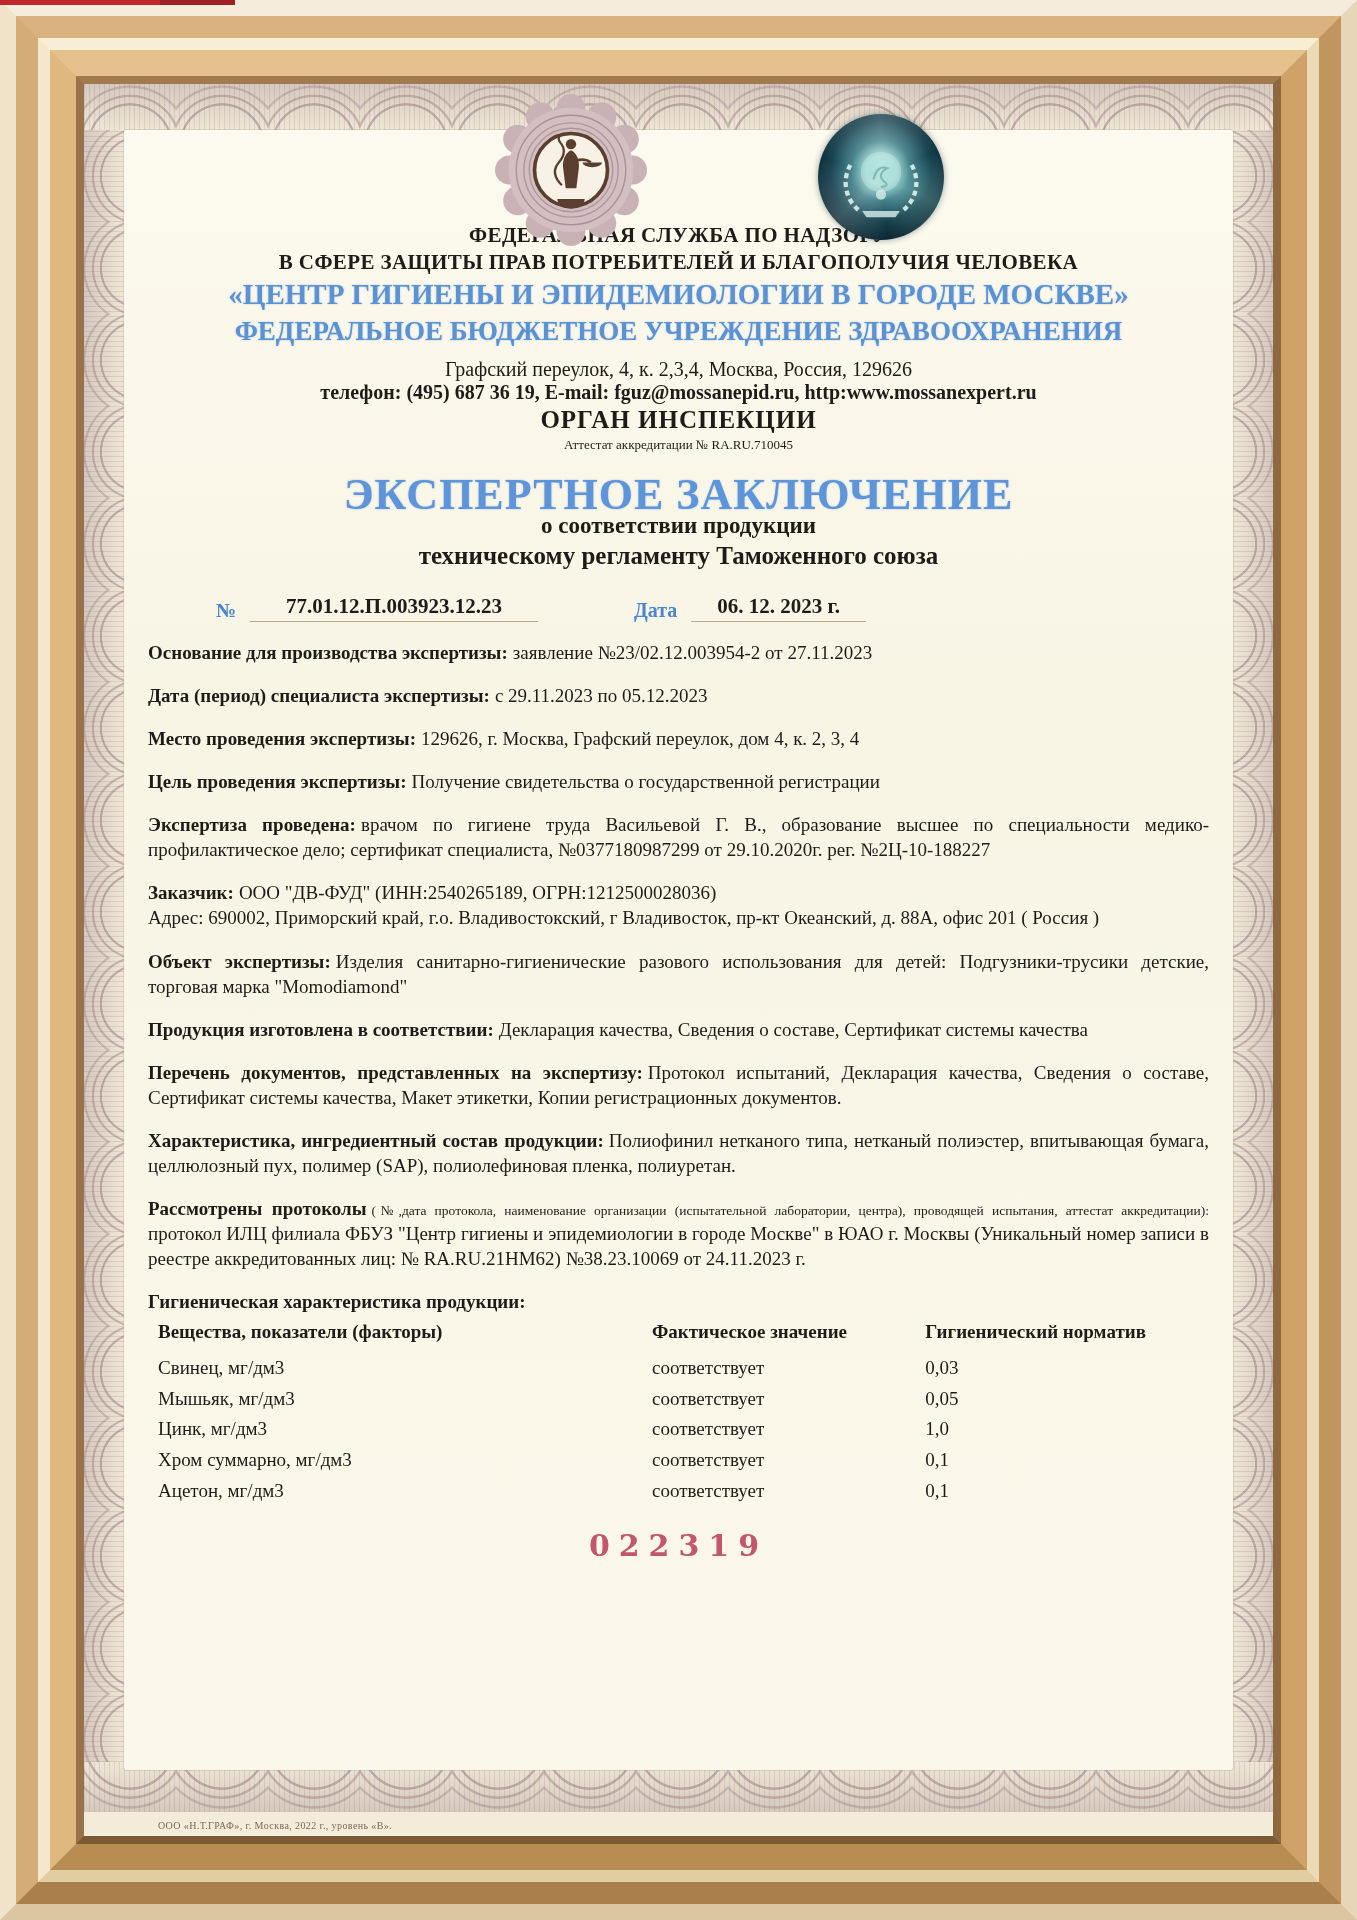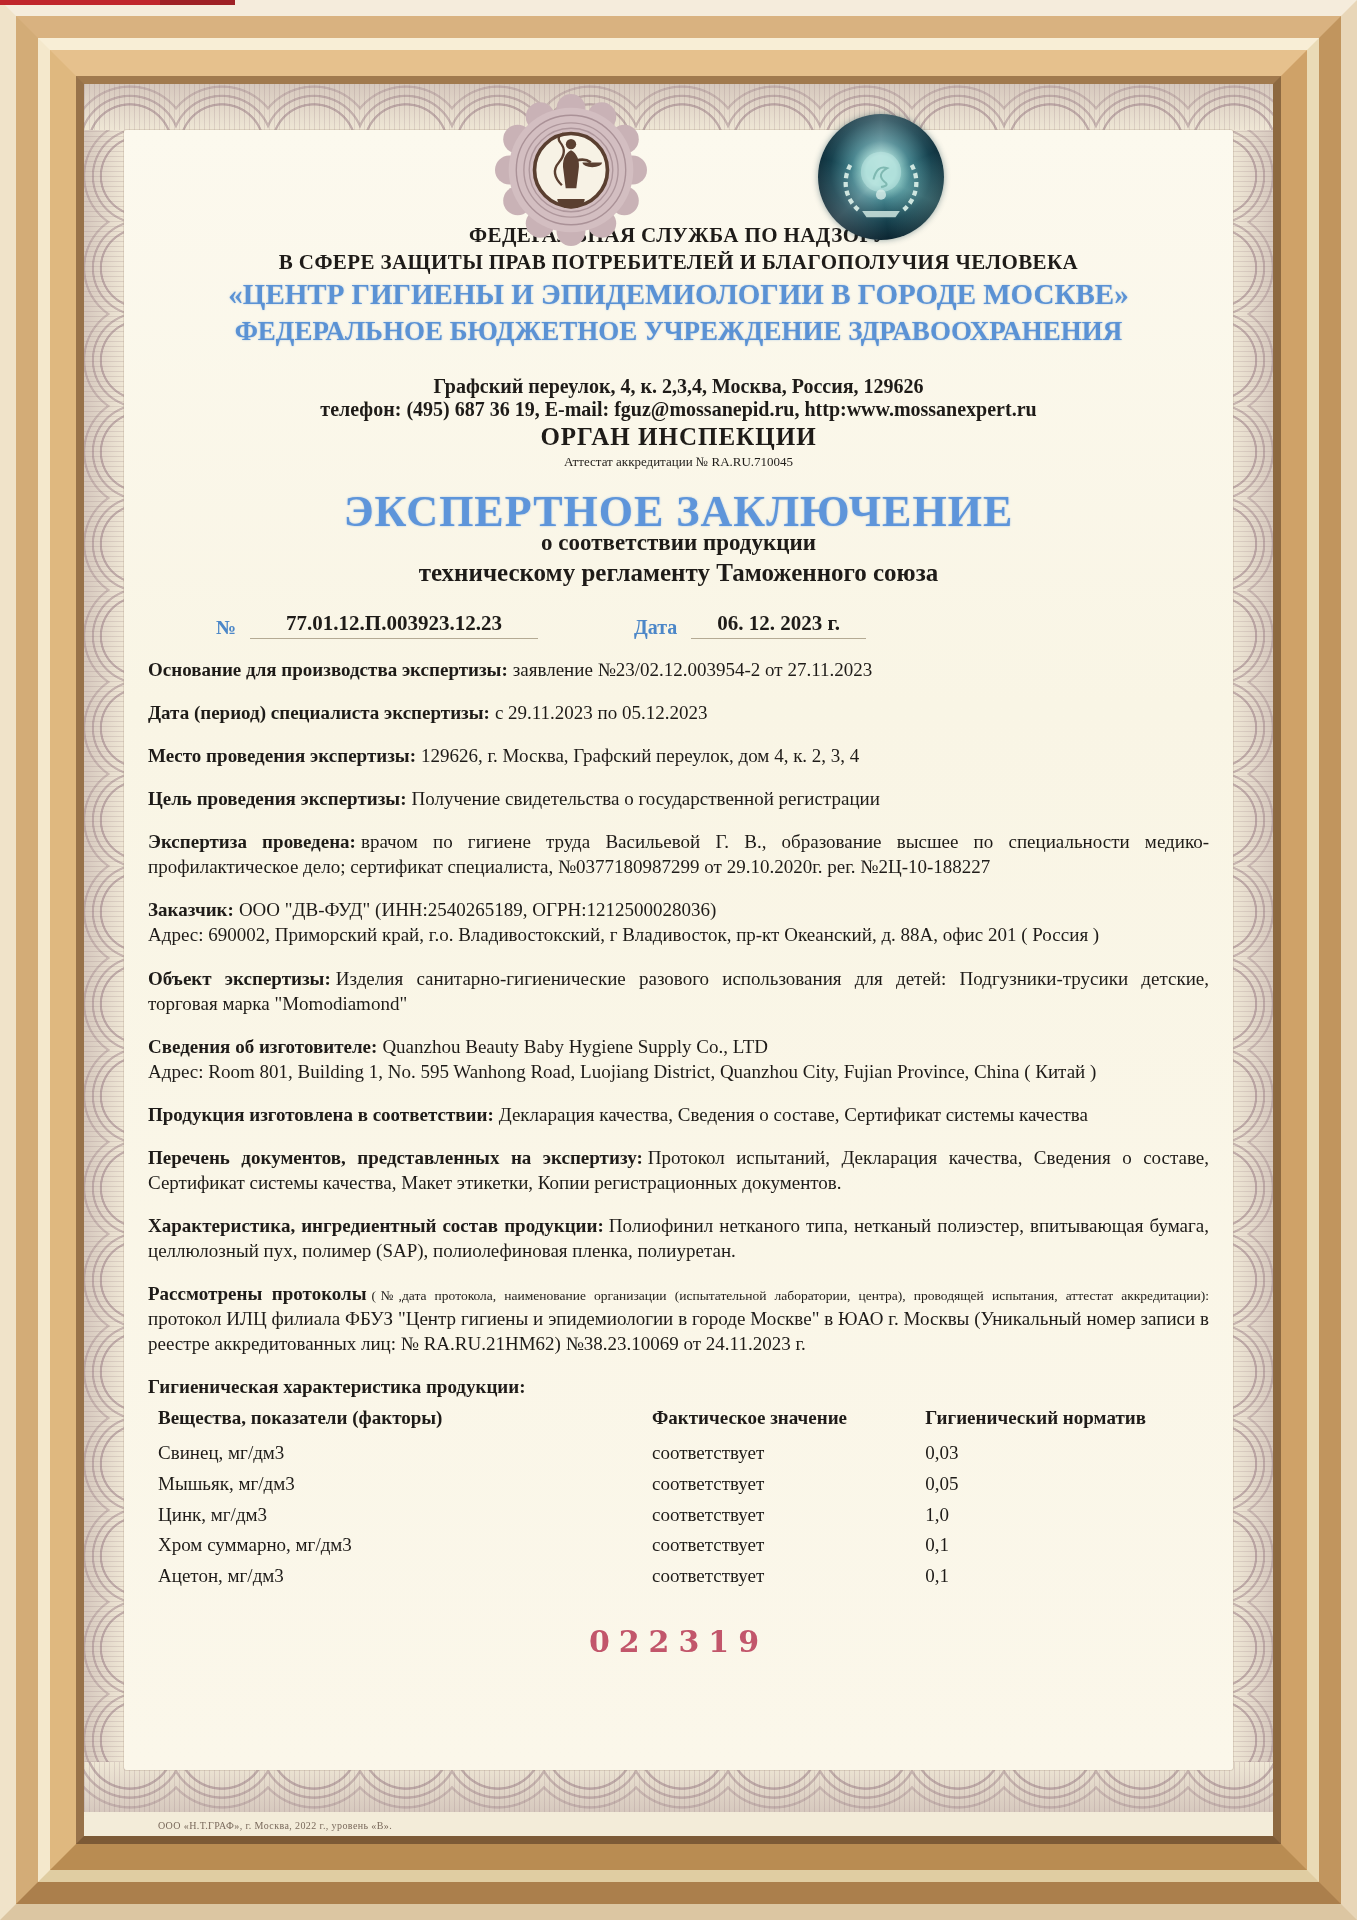--- a/index.html
+++ b/index.html
@@ -55,21 +55,21 @@
   .holo::before{content:"";position:absolute;inset:0;border-radius:50%;
     background:conic-gradient(rgba(255,255,255,.22),rgba(255,255,255,0) 18%,rgba(170,230,220,.25) 32%,rgba(255,255,255,0) 48%,rgba(255,255,255,.18) 63%,rgba(255,255,255,0) 80%,rgba(255,255,255,.22));}
   .holo svg{position:absolute;inset:0;}
 
   
   .hdr{text-align:center;}
   .h1,.h2{font-weight:bold;font-size:21px;letter-spacing:.4px;line-height:1.3;}
   .org{font-weight:bold;color:#5b92d4;text-shadow:0 0 2px rgba(110,160,220,.55);line-height:1.22;}
   .org1{font-size:27px;margin-top:3px;}
   .org2{font-size:29px;}
-  .addr{font-weight:bold;font-size:20px;margin-top:27px;}
+  .addr{font-weight:normal;font-size:20px;margin-top:10px;}
   .contacts{font-weight:bold;font-size:20px;}
   .organ{font-weight:bold;font-size:25px;letter-spacing:1px;margin-top:2px;}
   .accred{font-size:13px;margin-top:3px;}
 
   .title{font-weight:bold;font-size:44px;letter-spacing:1px;color:#5e95da;text-shadow:0 0 2px rgba(110,160,220,.6);margin-top:20px;line-height:1;text-align:center;}
   .sub1{font-weight:bold;font-size:23px;margin-top:-4px;}
   .sub2{font-weight:bold;font-size:25px;margin-top:3px;}
 
   .numrow{display:flex;align-items:flex-end;margin:24px 0 6px 68px;}
   .nlabel{color:#4c87c8;font-weight:bold;font-size:20px;}
@@ -82,21 +82,21 @@
   .para{margin:18px 0;text-align:justify;}
   .para b{margin-right:5px;}
   .para .sm{font-size:13.5px;}
   .hyg-heading{font-weight:bold;font-size:19px;margin-top:18px;}
 
   .hyg-table{margin:4px 0 0 10px;font-size:19px;}
   .hrow{display:grid;grid-template-columns:47% 26% 27%;line-height:1.62;}
   .hrow.head{font-weight:bold;line-height:1.5;margin-bottom:6px;}
   .hrow.head .c2,.hrow.head .c3{align-self:end;}
 
-  .serial{text-align:center;margin-top:30px;font-family:"DejaVu Serif",serif;font-weight:bold;
+  .serial{text-align:center;margin-top:19px;font-family:"DejaVu Serif",serif;font-weight:bold;
     font-size:30px;letter-spacing:9px;color:#c2566b;}
 
   .printer-note{position:absolute;left:74px;bottom:5px;font-size:10px;color:#7a6a5c;letter-spacing:.4px;z-index:5;}
 </style>
 </head>
 <body>
 
 <div class="doc-root">
   <div class="red-strip"></div>
   <div class="fr f-a">
@@ -180,24 +180,20 @@
               <div class="para"><b>Основание для производства экспертизы:</b><span>заявление №23/02.12.003954-2 от 27.11.2023</span></div>
               <div class="para"><b>Дата (период) специалиста экспертизы:</b><span>с  29.11.2023 по 05.12.2023</span></div>
               <div class="para"><b>Место проведения экспертизы:</b><span>129626, г. Москва, Графский переулок, дом 4, к. 2, 3, 4</span></div>
               <div class="para"><b>Цель проведения экспертизы:</b><span>Получение свидетельства о государственной регистрации</span></div>
               <div class="para"><b>Экспертиза проведена:</b><span>врачом по гигиене труда Васильевой Г. В., образование высшее по специальности медико-профилактическое дело; сертификат специалиста, №0377180987299 от 29.10.2020г. рег. №2Ц-10-188227</span></div>
               <div class="para">
                 <div><b>Заказчик:</b><span>ООО "ДВ-ФУД" (ИНН:2540265189, ОГРН:1212500028036)</span></div>
                 <div>Адрес: 690002, Приморский край, г.о. Владивостокский, г Владивосток, пр-кт Океанский, д. 88А, офис 201 ( Россия )</div>
               </div>
               <div class="para"><b>Объект экспертизы:</b><span>Изделия санитарно-гигиенические разового использования для детей: Подгузники-трусики детские, торговая марка "Momodiamond"</span></div>
-              <div class="para">
-                <div><b>Сведения об изготовителе:</b><span>Quanzhou Beauty Baby Hygiene Supply Co., LTD</span></div>
-                <div>Адрес: Room 801, Building 1, No. 595 Wanhong Road, Luojiang District, Quanzhou City, Fujian Province, China ( Китай )</div>
-              </div>
               <div class="para"><b>Продукция изготовлена в соответствии:</b><span>Декларация качества, Сведения о составе, Сертификат системы качества</span></div>
               <div class="para"><b>Перечень документов, представленных на экспертизу:</b><span>Протокол испытаний, Декларация качества, Сведения о составе, Сертификат системы качества, Макет этикетки, Копии регистрационных документов.</span></div>
               <div class="para"><b>Характеристика, ингредиентный состав продукции:</b><span>Полиофинил нетканого типа, нетканый полиэстер, впитывающая бумага, целлюлозный пух, полимер (SAP), полиолефиновая пленка, полиуретан.</span></div>
               <div class="para"><b>Рассмотрены протоколы</b><span class="sm">(№,дата протокола, наименование организации (испытательной лаборатории, центра), проводящей испытания, аттестат аккредитации):</span> <span>протокол ИЛЦ филиала ФБУЗ "Центр гигиены и эпидемиологии в городе Москве" в ЮАО г. Москвы (Уникальный номер записи в реестре аккредитованных лиц: № RA.RU.21НМ62) №38.23.10069 от 24.11.2023 г.</span></div>
 
               <div class="hyg-heading">Гигиеническая характеристика продукции:</div>
               <div class="hyg-table">
                 <div class="hrow head">
                   <b class="c1">Вещества, показатели (факторы)</b>
                   <b class="c2">Фактическое значение</b>

